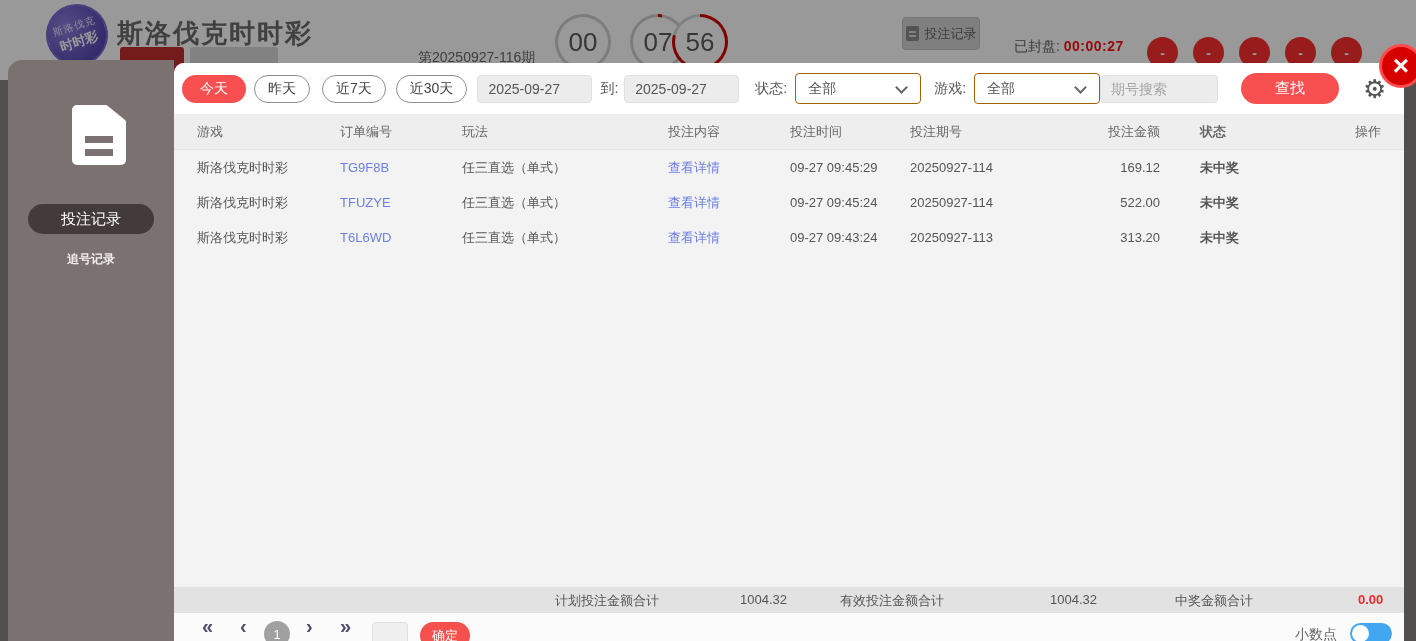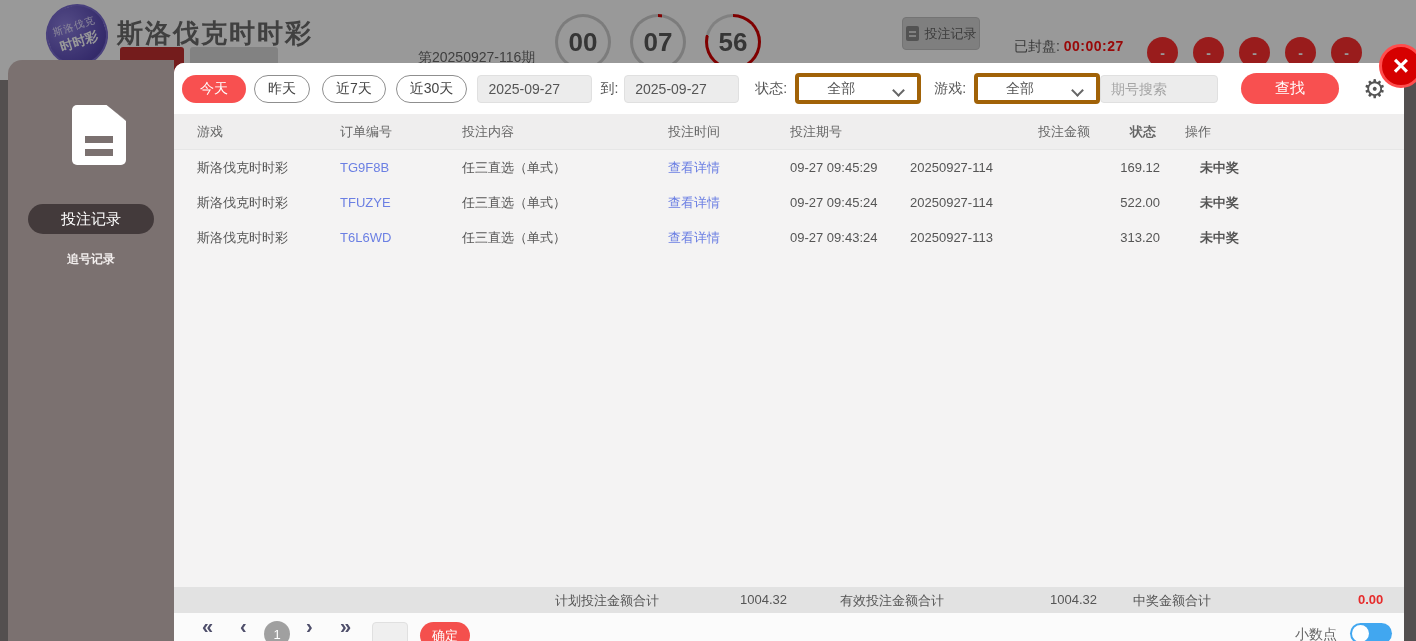--- a/index.html
+++ b/index.html
@@ -13,26 +13,26 @@
           display:flex; flex-direction:column; align-items:center; justify-content:center;
           color:#e8e2ff; transform:rotate(-18deg); border:2px solid #7a6cd0; }
   .logo .l1 { font-size:10px; letter-spacing:1px; }
   .logo .l2 { font-size:13px; font-weight:bold; color:#fff; }
   .page-title { position:absolute; left:117px; top:16px; font-size:26px; font-weight:bold; color:#6b6b6b; letter-spacing:2px; }
   .tab-red  { position:absolute; left:120px; top:47px; width:64px; height:26px; background:#c22f2f; border-radius:3px 3px 0 0; }
   .tab-gray { position:absolute; left:190px; top:47px; width:88px; height:26px; background:#d9d9d9; border-radius:3px 3px 0 0; }
   .deadline-label { position:absolute; left:418px; top:29px; font-size:14px; color:#6a6a6a;margin-top:40px; }
   .period-label   { position:absolute; left:418px; top:49px; font-size:14px; color:#6a6a6a; }
 
-  .cd-ring { position:absolute; top:14px; width:56px; height:56px; border-radius:50%;font-weight:bold; }
+  .cd-ring { position:absolute; top:14px; width:56px; height:56px; border-radius:50%; }
   .cd-ring .inner { position:absolute; inset:3px; border-radius:50%; background:#fff;
                     display:flex; align-items:center; justify-content:center; font-size:26px; color:#5a5a5a; }
   #cd-h { left:555px; background:#cfcfcf; }
   #cd-m { left:630px; background:conic-gradient(#d40000 0 2.5%, #cfcfcf 2.5% 100%); }
-  #cd-s { left:705px; background:conic-gradient(#d40000 0 79%, #d8d8d8 79% 100%); }
+  #cd-s { left:672px; background:conic-gradient(#d40000 0 79%, #d8d8d8 79% 100%); }
 
   .record-btn { position:absolute; left:902px; top:17px; width:78px; height:33px; background:#d4d4d4;
                 border:1px solid #c2c2c2; border-radius:4px; display:flex; align-items:center; justify-content:center; gap:6px;
                 font-size:13px; color:#666; }
   .doc-mini { width:13px; height:15px; background:#8a8a8a; border-radius:2px; position:relative; }
   .doc-mini::before, .doc-mini::after { content:''; position:absolute; left:3px; height:2px; background:#d8d8d8; width:7px; }
   .doc-mini::before { top:5px; } .doc-mini::after { top:9px; }
 
   .sealed-wrap { position:absolute; left:1014px; top:38px; font-size:14px; }
   .sealed-label { color:#5f5f5f; }
@@ -62,22 +62,22 @@
   .modal { position:absolute; left:174px; top:63px; width:1230px; height:578px; background:#f4f3f3;
            border-radius:10px 10px 0 0; z-index:30; }
   .filter-bar { position:absolute; left:0; top:0; width:100%; height:51px; background:#fff;
                 border-radius:10px 10px 0 0; display:flex; align-items:center; font-size:14px; color:#555; }
   .pill-red { height:28px; padding:0 18px; background:#f85050; color:#fff; border:none; border-radius:15px;
               font-size:14px; display:flex; align-items:center; }
   .pill-outline { height:28px; padding:0 13px; background:#fff; color:#444; border:1px solid #8f8f8f; border-radius:15px;
                   font-size:14px; display:flex; align-items:center; }
   .date-box { width:115px; height:28px; background:#ececec; border:1px solid #e0e0e0; border-radius:4px;
               font-size:14px; color:#555; padding:0 10px; font-family:inherit; }
-  .select-box { position:relative; width:126px; height:31px; background:#fff; border:4px solid #a16207; border-radius:4px;
-                display:flex; align-items:center; padding-left:28px; color:#555; }
+  .select-box { position:relative; width:126px; height:31px; background:#fff; border:1px solid #a16207; border-radius:4px;
+                display:flex; align-items:center; padding-left:12px; color:#555; }
   .chev { position:absolute; right:14px; top:9px; width:9px; height:9px;
           border-left:2px solid #666; border-bottom:2px solid #666; transform:rotate(-45deg); }
   .search-box { width:118px; height:28px; background:#ececec; border:1px solid #e0e0e0; border-radius:4px;
                 font-size:14px; color:#555; padding:0 10px; font-family:inherit; }
   .search-box::placeholder { color:#a5a5a5; }
   .find-btn { height:31px; width:98px; background:#f85050; color:#fff; border:none; border-radius:16px; font-size:15px; }
   .gear { font-size:26px; color:#555; line-height:1; }
 
   .close-btn { position:absolute; left:1379px; top:44px; width:44px; height:44px; border-radius:50%;
                background:#d60000; border:3px solid #ff4d4d; color:#fff; z-index:40;
@@ -182,20 +182,21 @@
       <span class="chev"></span>
     </div>
     <input class="search-box" style="" placeholder="期号搜索">
     <button class="find-btn" style="margin-left:23px">查找</button>
     <span class="gear" style="margin-left:24px">⚙</span>
   </div>
 
   <div class="thead grid-row">
     <span>游戏</span>
     <span>订单编号</span>
+    <span>玩法</span>
     <span>投注内容</span>
     <span>投注时间</span>
     <span>投注期号</span>
     <span class="c-amount">投注金额</span>
     <span class="c-status">状态</span>
     <span class="c-op">操作</span>
   </div>
 
   <div class="trow grid-row" style="top:87px">
     <span>斯洛伐克时时彩</span>
@@ -231,21 +232,21 @@
     <span class="c-amount">313.20</span>
     <span class="c-status">未中奖</span>
     <span class="c-op"></span>
   </div>
 
   <div class="tfoot">
     <span style="left:381px">计划投注金额合计</span>
     <span style="left:566px">1004.32</span>
     <span style="left:666px">有效投注金额合计</span>
     <span style="left:876px">1004.32</span>
-    <span style="left:959px">中奖金额合计</span>
+    <span style="left:1001px">中奖金额合计</span>
     <span style="left:1184px" class="f-win-val">0.00</span>
   </div>
 
   <div class="pager">
     <button class="pg" style="left:28px">«</button>
     <button class="pg" style="left:66px">‹</button>
     <button class="pg-num">1</button>
     <button class="pg" style="left:132px">›</button>
     <button class="pg" style="left:166px">»</button>
     <input class="pg-input" style="">

